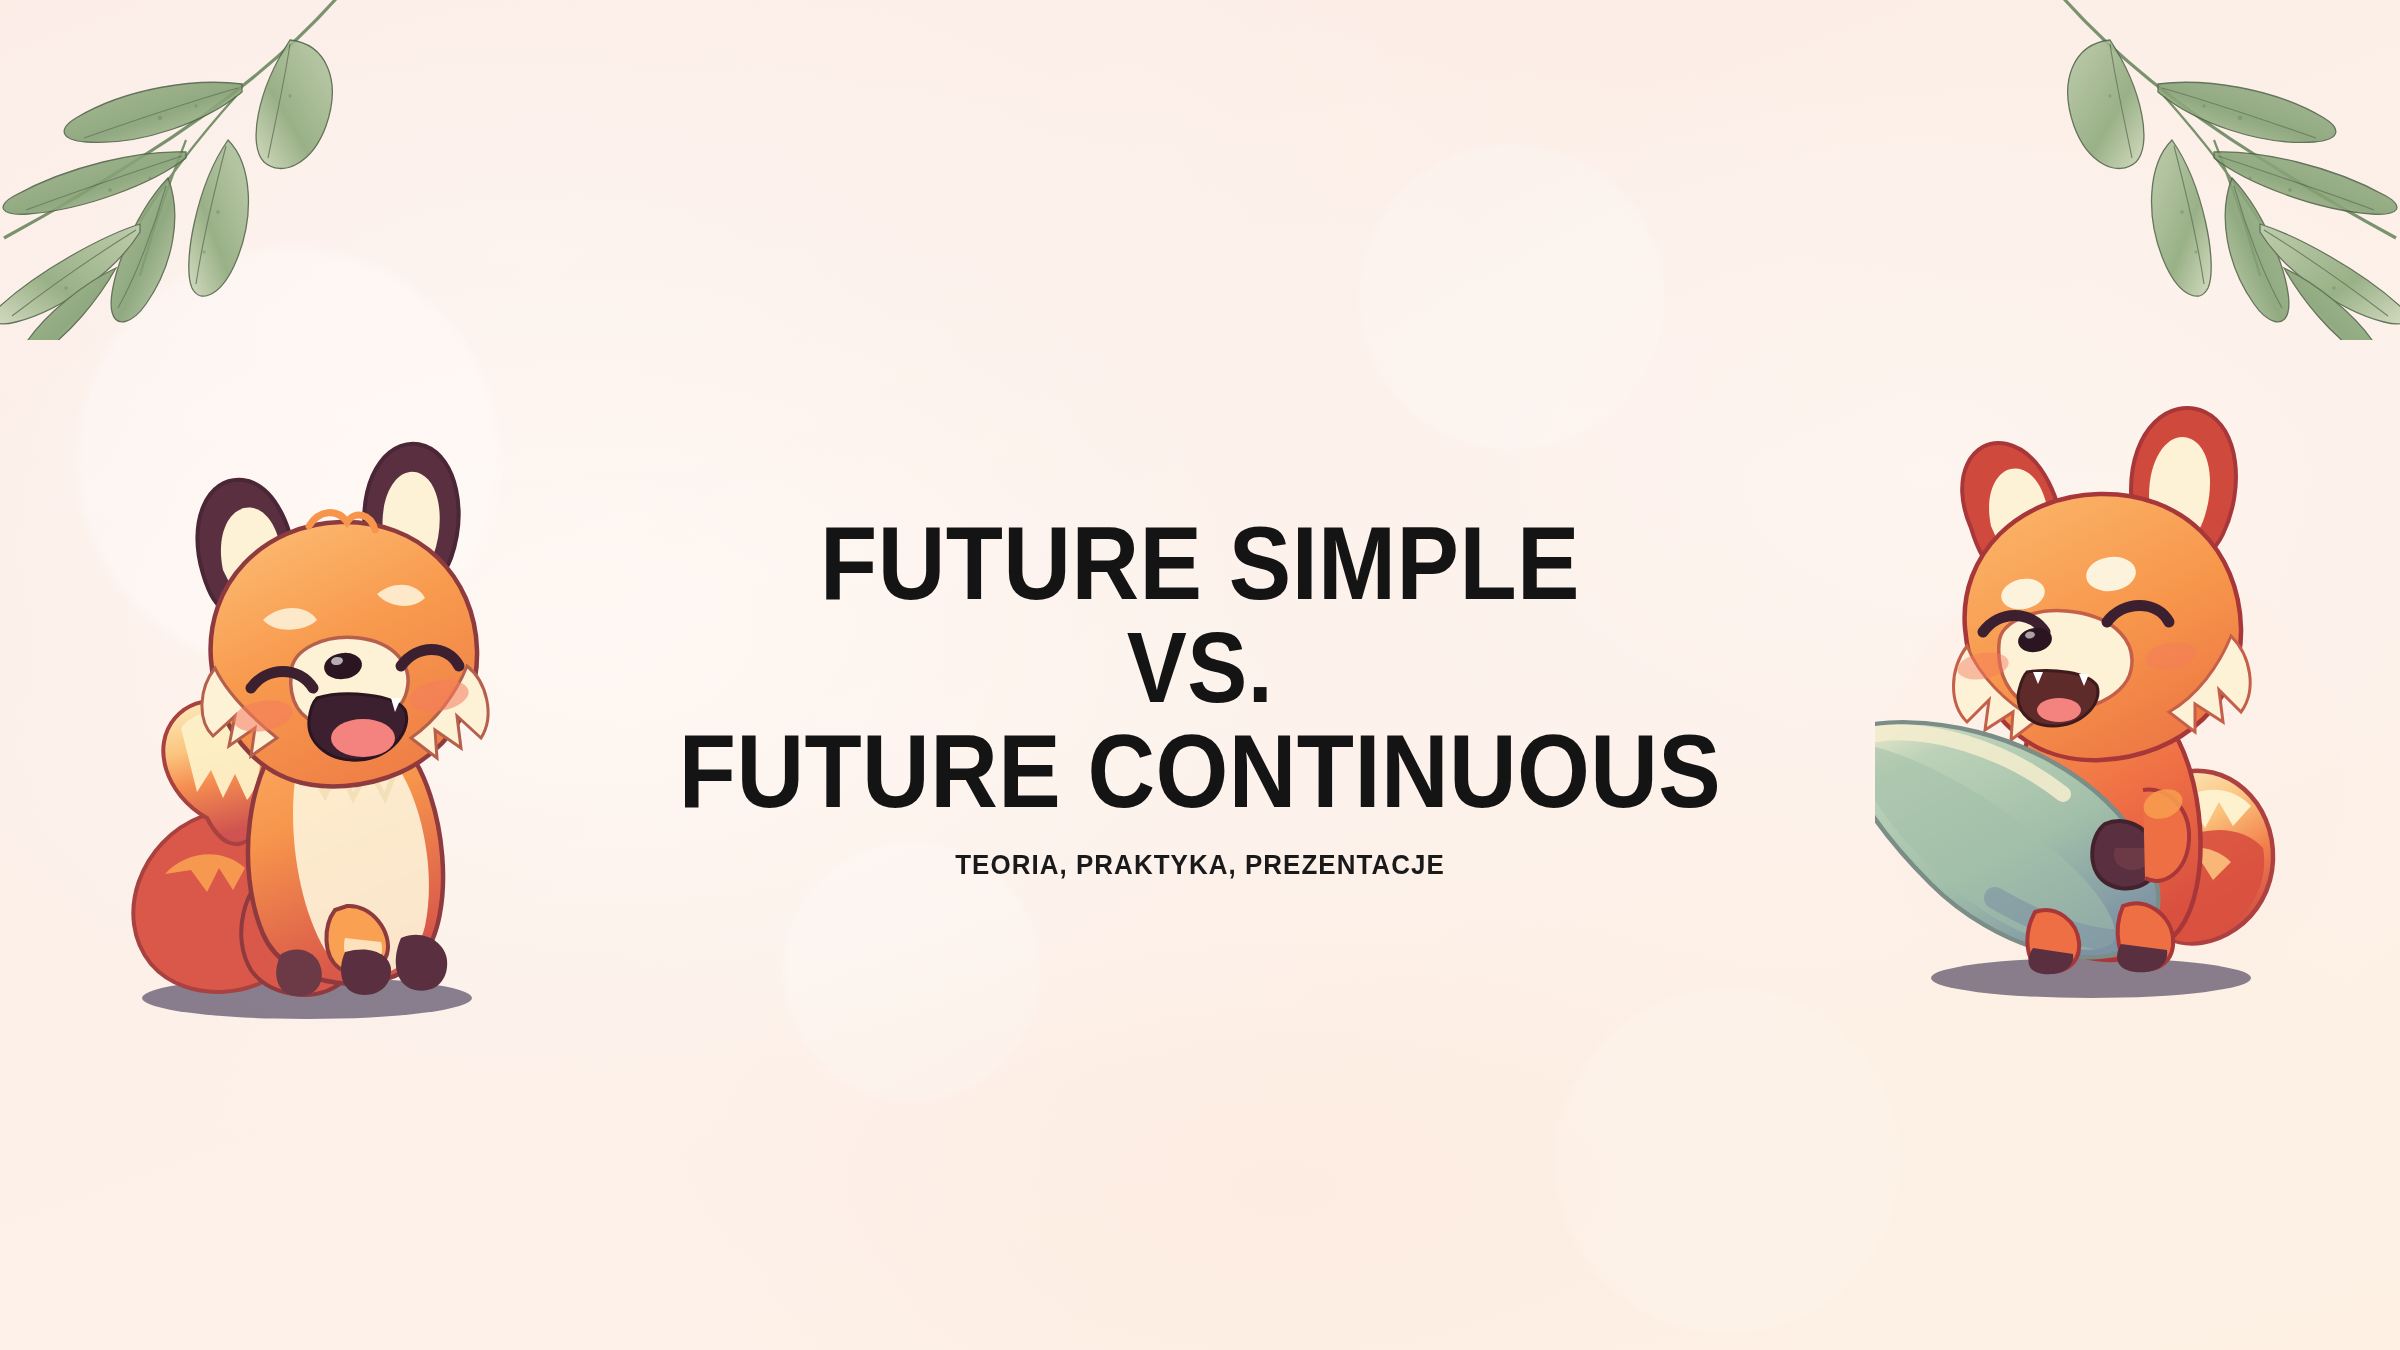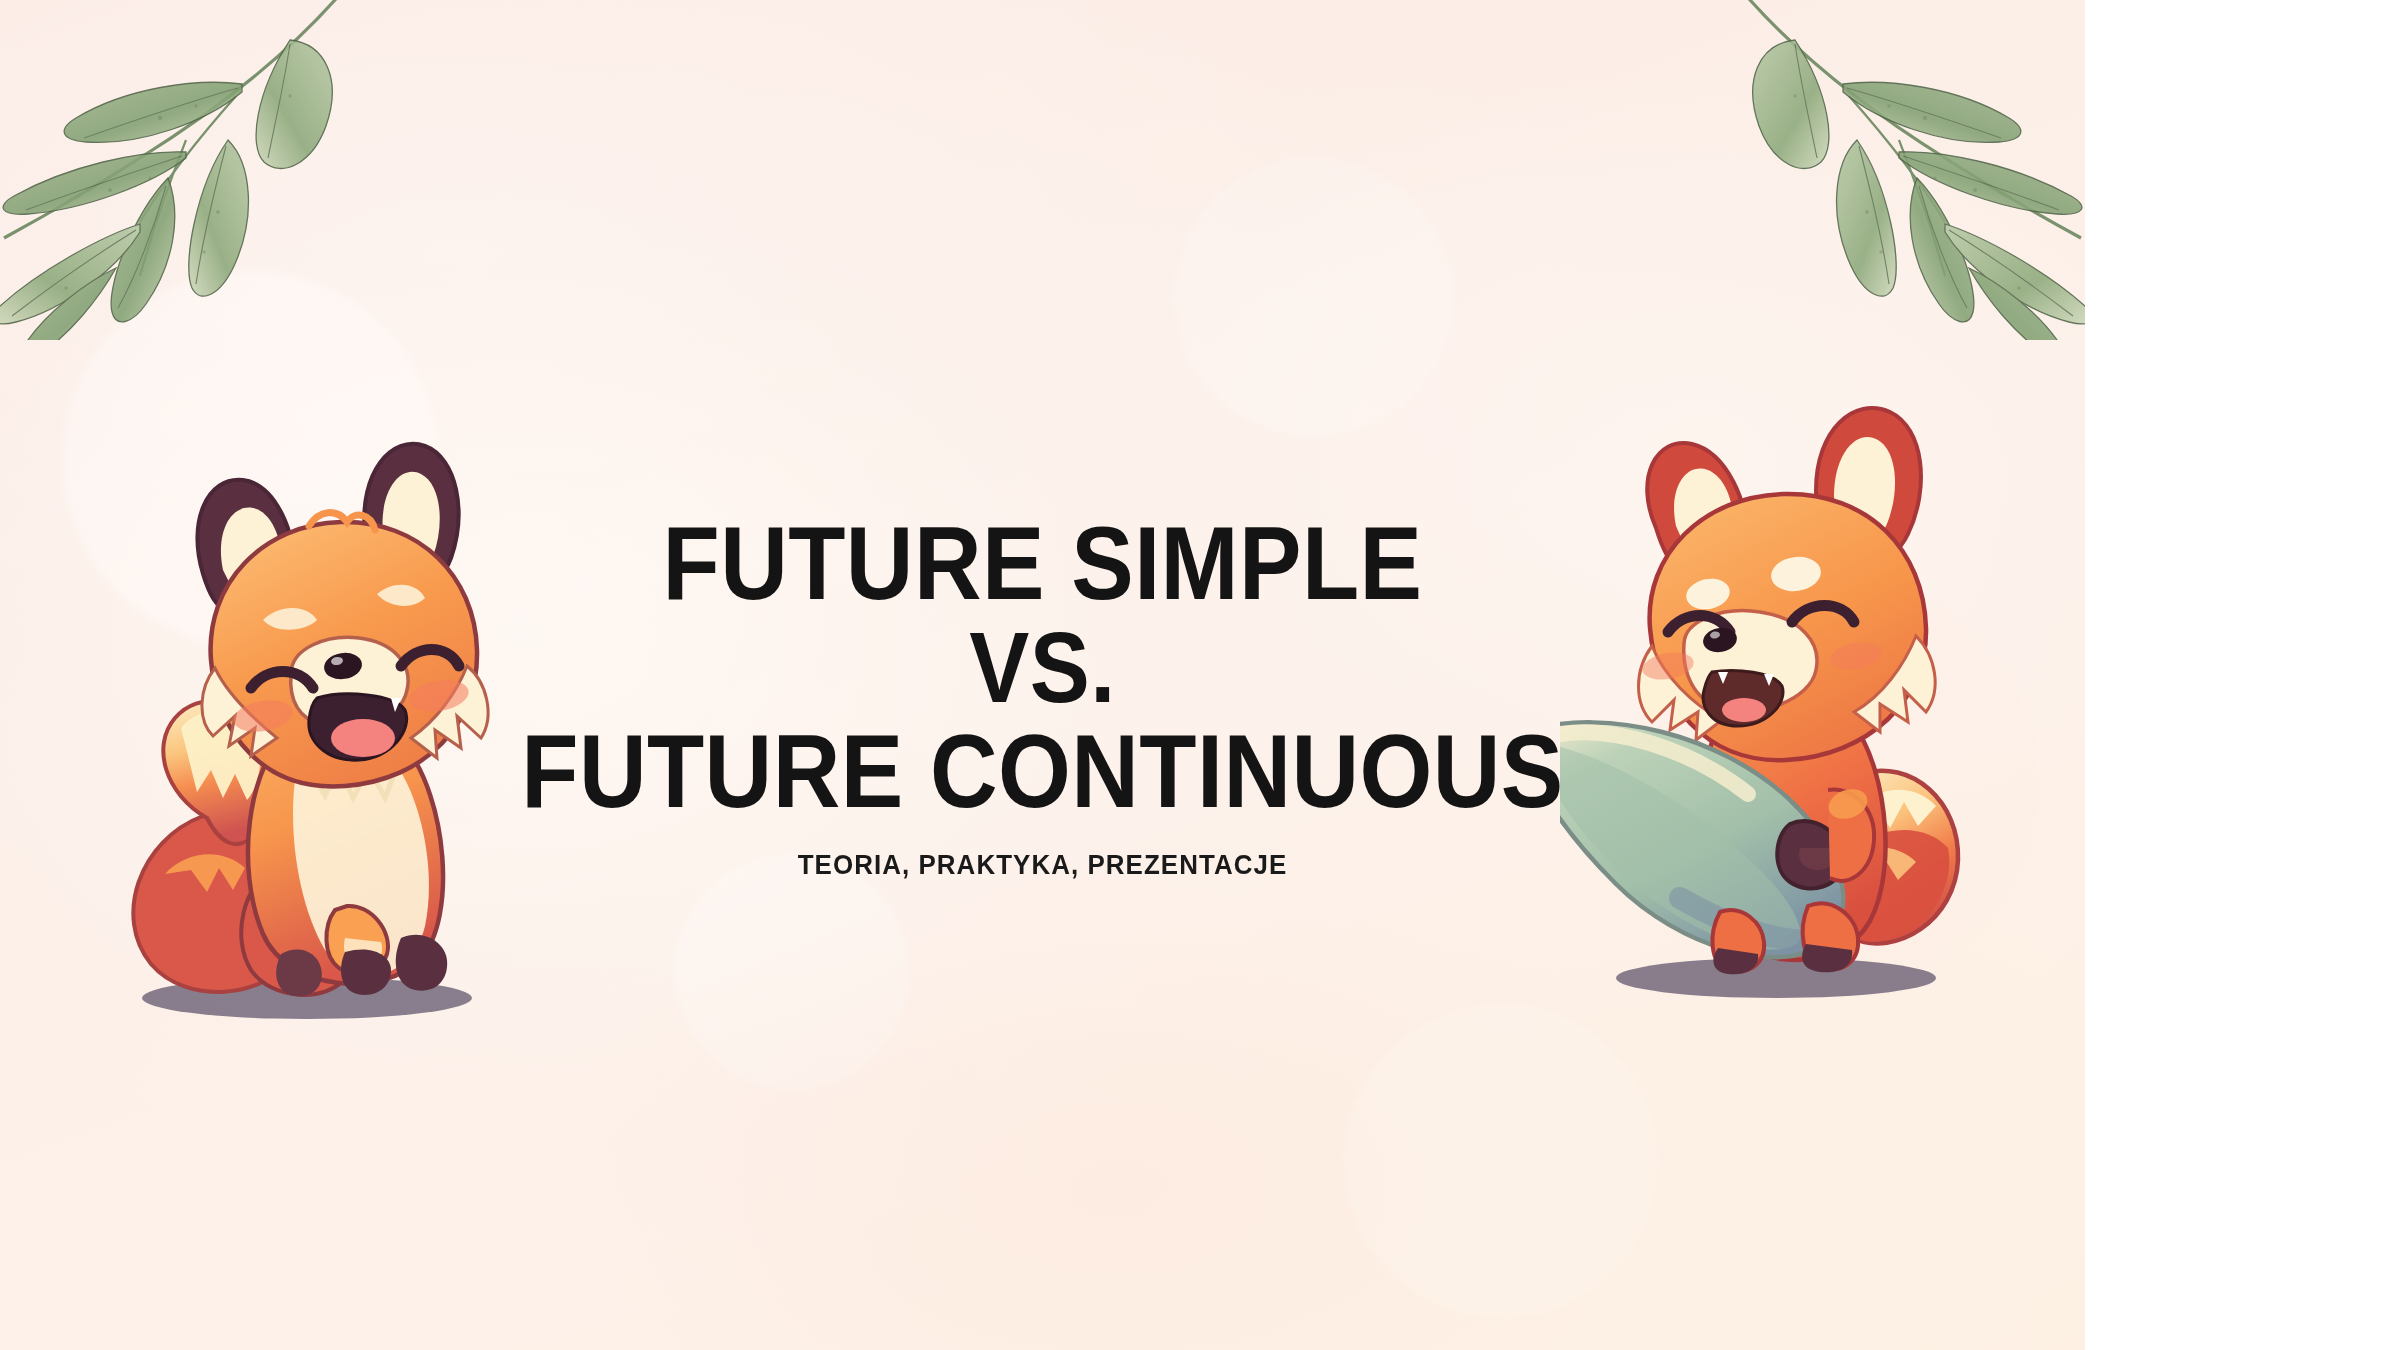--- a/index.html
+++ b/index.html
@@ -7,21 +7,21 @@
 
   html, body {
     width: 2400px;
     height: 1350px;
     overflow: hidden;
     font-family: "Liberation Sans", sans-serif;
   }
 
   #slide {
     position: relative;
-    width: 2085px;
+    width: 2400px;
     height: 1350px;
     background: #ec4899;
     overflow: hidden;
   }
 
   
   .bg-base {
     position: absolute; inset: 0;
     background:
       radial-gradient(ellipse 70% 55% at 22% 18%,  #fdf3ee 0%, rgba(253,243,238,0) 62%),

